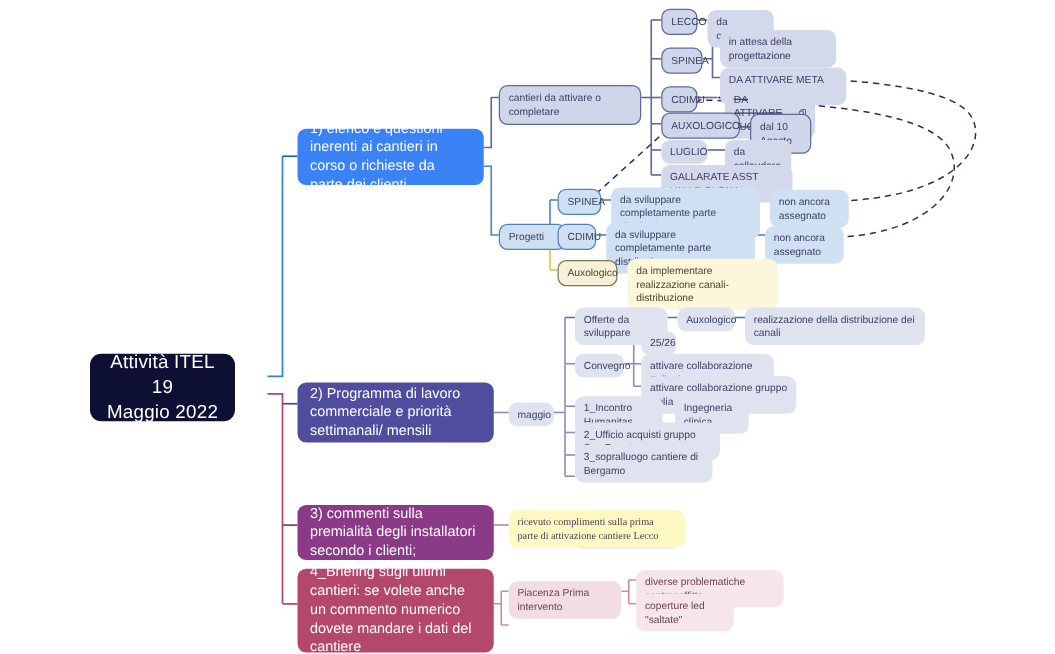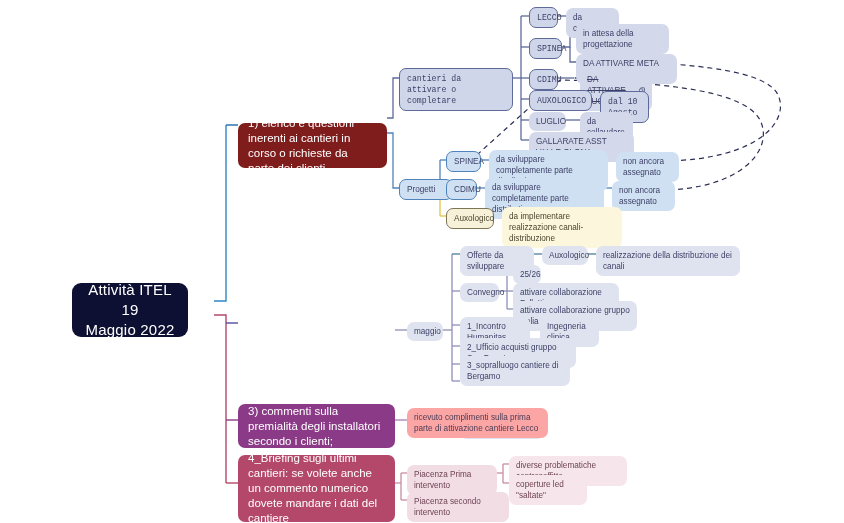--- a/index.html
+++ b/index.html
@@ -13,36 +13,36 @@
   .node .txt{display:block;width:100%;}
 
   
   .root{background:#0d1033;color:#ffffff;border-radius:9px;
         font-size:15px;line-height:20px;text-align:center;
         justify-content:center;padding:10px 12px;letter-spacing:.2px;}
 
   
   .mb{color:#ffffff;border-radius:7px;font-size:11.5px;line-height:15px;
       padding:8px 10px;}
-  .mb1{background:#7f1d1d;margin-top:20px;}
+  .mb1{background:#3b82f6;}
   .mb2{background:#504c9e;}
   .mb3{background:#8a3a86;}
   .mb4{background:#b4486b;}
 
   
   .pill{border-radius:7px;font-size:8.2px;line-height:11px;padding:4px 7px;
         color:#3c3f66;}
-  .pill-blue-b{background:#cfd6ea;border:1.1px solid #5d6a9a;font-family:Liberation Mono, monospace;}
+  .pill-blue-b{background:#cfd6ea;border:1.1px solid #5d6a9a;}
   .pill-lav{background:#d3d8ea;}
   .pill-lblue-b{background:#cfe0f2;border:1.1px solid #4f83bb;}
   .pill-lblue{background:#cfe0f2;}
   .pill-cream-b{background:#f6f1d8;border:1.4px solid #7d7555;color:#4a452f;}
   .pill-cream{background:#fbf6dc;color:#4a452f;}
   .pill-gray{background:#dfe3ef;}
-  .pill-purple{background:#fca5a5;color:#4a3c55;}
+  .pill-purple{background:#fef9c3;color:#4a3c55;font-family:Liberation Serif, serif;}
   .pill-pink{background:#f2dde4;color:#6d4354;}
   .pill-pink2{background:#f6e6eb;color:#6d4354;}
 
   .strike{text-decoration:line-through;text-decoration-color:#3c3f66;}
   .icon{display:inline-block;vertical-align:middle;margin-left:4px;}
 </style>
 </head>
 <body>
 
 <div id="canvas">
@@ -126,20 +126,23 @@
 
   <div class="node root" style="left:72px;top:283px;width:116px;height:54px;">
     <span class="txt" style="white-space:pre-line;">Attività ITEL 19
 Maggio 2022</span>
   </div>
 
   <div class="node mb mb1" style="left:238px;top:103px;width:149px;height:45px;">
     <span class="txt">1) elenco e questioni inerenti ai cantieri in corso o richieste da parte dei clienti</span>
   </div>
 
+  <div class="node mb mb2" style="left:238px;top:306px;width:157px;height:48px;">
+    <span class="txt">2)  Programma di lavoro commerciale e priorità settimanali/ mensili</span>
+  </div>
 
   <div class="node mb mb3" style="left:238px;top:404px;width:157px;height:44px;">
     <span class="txt">3) commenti sulla premialità degli installatori secondo i clienti;</span>
   </div>
 
   <div class="node mb mb4" style="left:238px;top:455px;width:157px;height:67px;">
     <span class="txt">4_Briefing sugli ultimi cantieri: se volete anche un commento numerico dovete mandare i dati del cantiere</span>
   </div>
 
   <div class="node pill pill-blue-b" style="left:399px;top:68px;width:114px;">
@@ -276,17 +279,14 @@
 
   <div class="node pill pill-pink" style="left:407px;top:465px;width:90px;">
     <span class="txt">Piacenza Prima intervento</span>
   </div>
   <div class="node pill pill-pink2" style="left:509px;top:456px;width:118px;">
     <span class="txt">diverse problematiche controsoffitto</span>
   </div>
   <div class="node pill pill-pink2" style="left:509px;top:475px;width:78px;">
     <span class="txt">coperture led "saltate"</span>
   </div>
-  <div class="node pill pill-pink" style="left:407px;top:492px;width:102px;">
-    <span class="txt">Piacenza secondo intervento</span>
-  </div>
 
 </div>
 
 </body></html>

